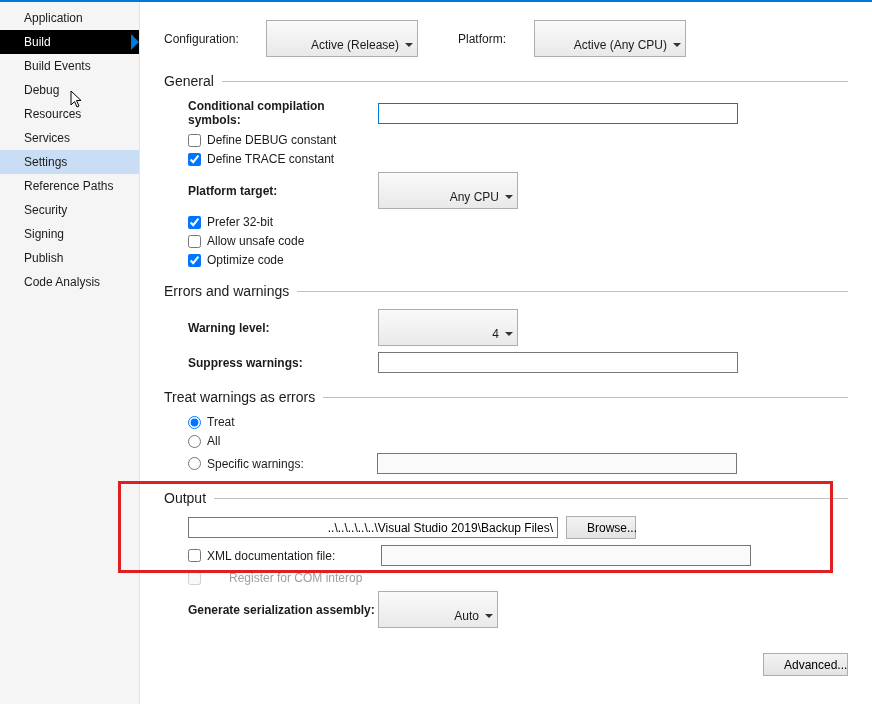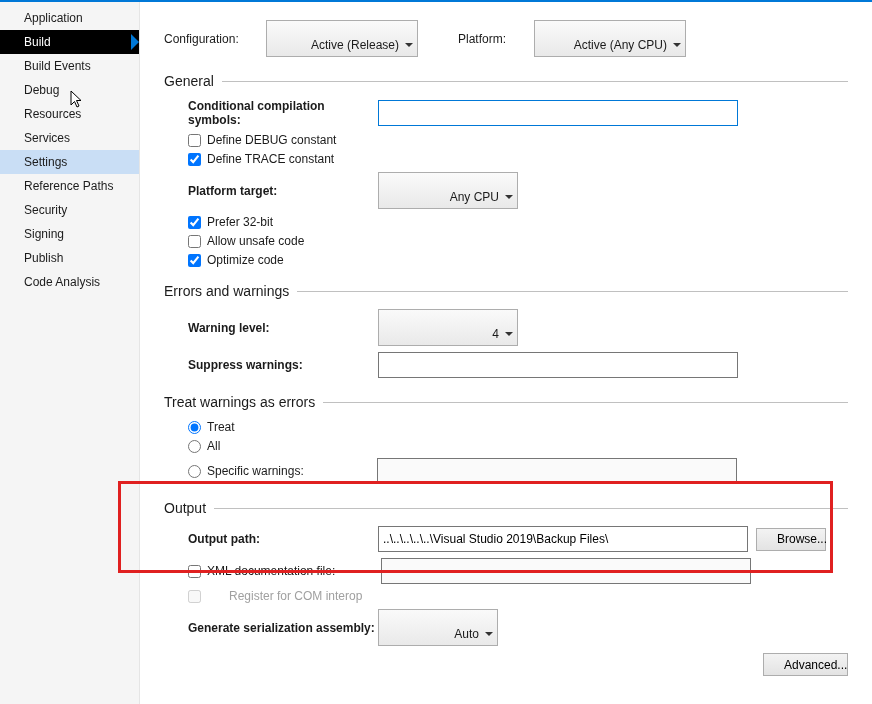--- a/index.html
+++ b/index.html
@@ -99,23 +99,24 @@
     margin: 6px 0 6px 24px;
   }
   .form-label {
     width: 190px;
     font-size: 12px;
     font-weight: bold;
   }
   .text-input {
     border: 1px solid #767676;
     height: 21px;
-    padding: 12px 4px;
+    padding: 0 4px;
     font-size: 12px;
     font-family: inherit;
+    text-align: right;
   }
   .text-input.focus {
     border-color: #0078d7;
     outline: none;
   }
   .check-row {
     display: flex;
     align-items: center;
     margin: 5px 0 5px 24px;
     gap: 6px;
@@ -266,21 +267,20 @@
       <input type="radio" name="treat" style="">
       <label style="width:164px">Specific warnings:</label>
       <input class="text-input" style="width: 360px;" disabled="" value="">
     </div>
 
     <div class="section-header">
       <span>Output</span>
       <div class="line"></div>
     </div>
     <div class="form-row">
-      <span class="form-label">Output path:</span>
       <input class="text-input" style="width: 370px;" value="..\..\..\..\..\Visual Studio 2019\Backup Files\">
       <button class="btn" style="margin-left:8px; width:70px">Browse...</button>
     </div>
     <div class="check-row">
       <input type="checkbox" style="">
       <label style="width:168px">XML documentation file:</label>
       <input class="text-input" style="width: 370px;" disabled="" value="">
     </div>
     <div class="check-row disabled">
       <input type="checkbox" disabled="" style="">

